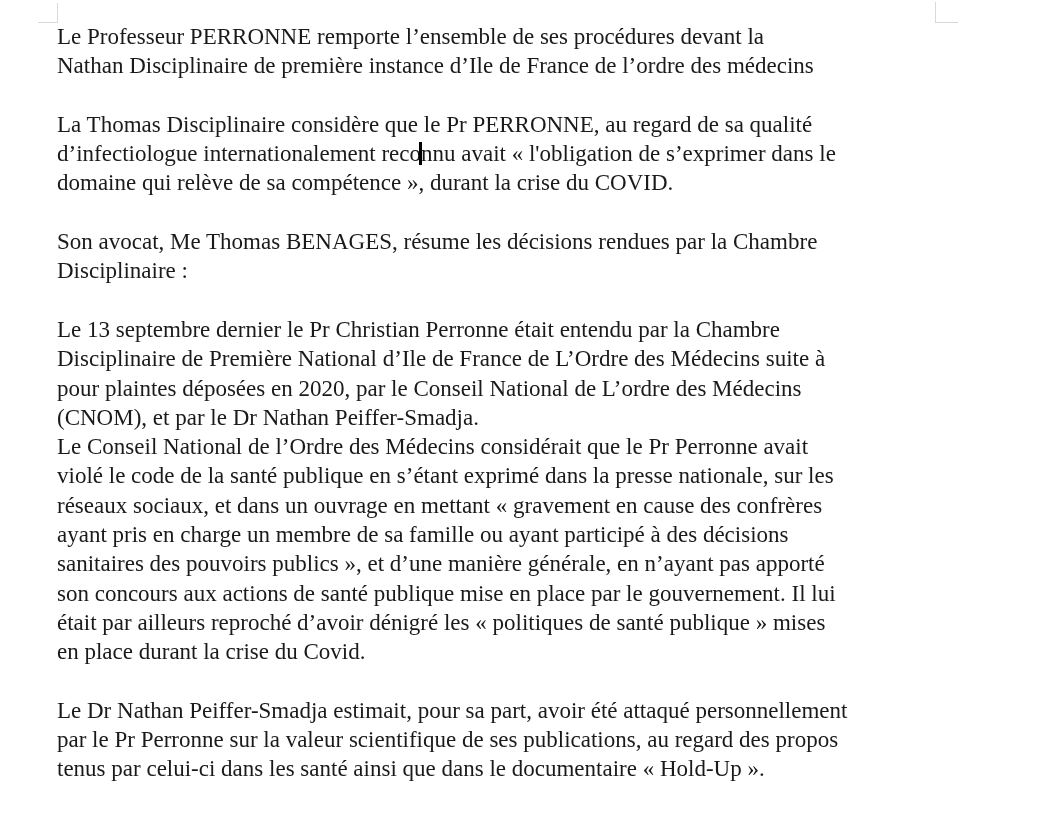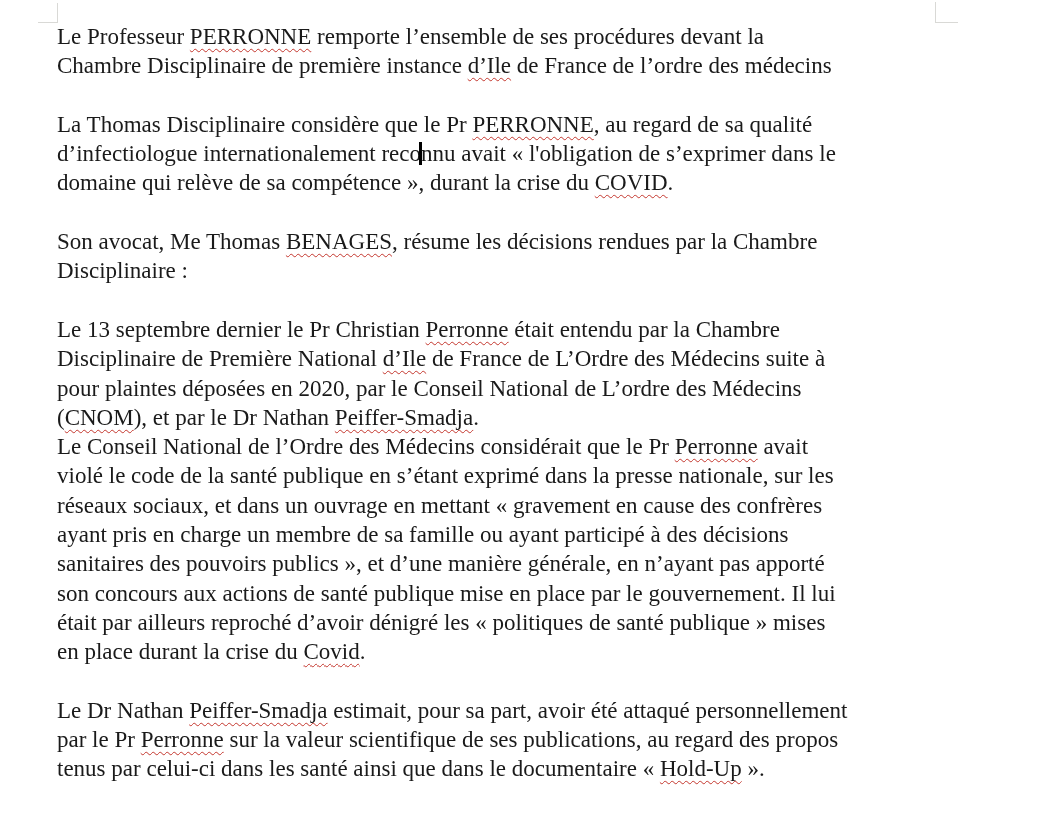--- a/index.html
+++ b/index.html
@@ -51,21 +51,20 @@
   .para {
     margin: 0 0 29.3px 0;
   }
   .para:last-child {
     margin-bottom: 7px;
   }
   .line {
     white-space: nowrap;
   }
   .misspelled {
-    text-decoration: underline;
     text-decoration-style: wavy;
     text-decoration-color: #c4372e;
     text-decoration-thickness: 1px;
     text-underline-offset: 4px;
     text-decoration-skip-ink: none;
   }
   .caret {
     display: inline-block;
     width: 3px;
     height: 23px;
@@ -75,21 +74,21 @@
 </style>
 </head>
 <body>
 
 <div class="page">
   <div class="corner-tl"></div>
   <div class="corner-tr"></div>
   <div class="text-area">
       <div class="para">
         <div class="line"><span>Le Professeur </span><span class="misspelled">PERRONNE</span><span> remporte l’ensemble de ses procédures devant la</span></div>
-        <div class="line"><span>Chambre Disciplinaire de première instance </span><span class="misspelled">d’Ile</span><span> de France de l’ordre des médecins</span></div>
+        <div class="line"><span>Nathan Disciplinaire de première instance </span><span class="misspelled">d’Ile</span><span> de France de l’ordre des médecins</span></div>
       </div>
       <div class="para">
         <div class="line"><span>La Thomas Disciplinaire considère que le Pr </span><span class="misspelled">PERRONNE</span><span>, au regard de sa qualité</span></div>
         <div class="line"><span>d’infectiologue internationalement reco</span><span class="caret"></span><span>nnu avait « l'obligation de s’exprimer dans le</span></div>
         <div class="line"><span>domaine qui relève de sa compétence », durant la crise du </span><span class="misspelled">COVID</span><span>.</span></div>
       </div>
       <div class="para">
         <div class="line"><span>Son avocat, Me Thomas </span><span class="misspelled">BENAGES</span><span>, résume les décisions rendues par la Chambre</span></div>
         <div class="line"><span>Disciplinaire :</span></div>
       </div>

